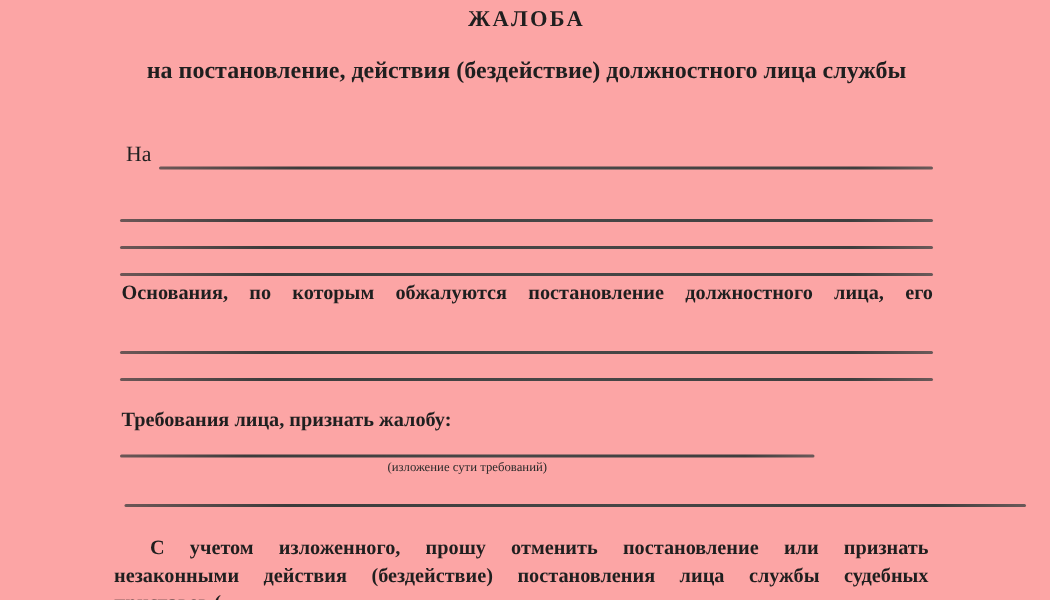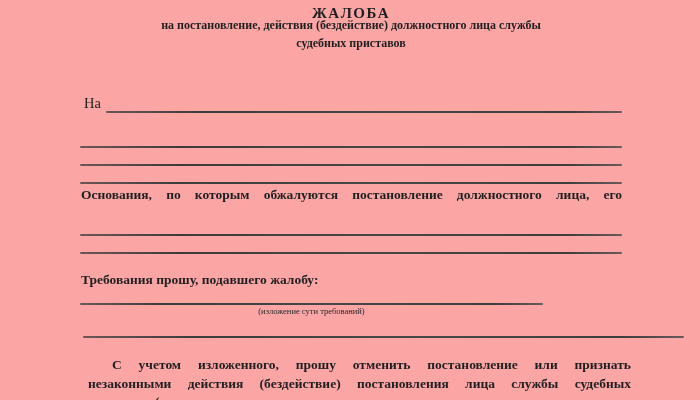--- a/index.html
+++ b/index.html
@@ -20,24 +20,24 @@
   .abs { position: absolute; }
 
   .doc-title {
     left: 80px; top: 5px; width: 542px;
     text-align: center;
     font-weight: bold;
     font-size: 15px;
     letter-spacing: 1.5px;
   }
   .doc-subtitle {
-    left: 80px; top: 16px; width: 542px;
+    left: 80px; top: 39px; width: 542px;
     text-align: center;
     font-weight: bold;
-    font-size: 12px;
+    font-size: 16px;
     line-height: 18px;
   }
 
   .na-label {
     left: 84px; top: 95px;
     font-size: 14.5px;
   }
 
   .fill-line {
     height: 1.6px;
@@ -73,21 +73,21 @@
     left: 81px; top: 205px; width: 541px;
   }
   .demands-heading {
     left: 81px; top: 270px; width: 541px;
   }
 
   .closing-line {
     font-weight: bold;
     font-size: 13.5px;
     line-height: 17px;
-    left: 88px; width: 543px;
+    left: 76px; width: 543px;
   }
   .closing-1 {
     top: 356px;
     text-indent: 24px;
     text-align: justify;
     text-align-last: justify;
   }
   .closing-2 {
     top: 375px;
     text-align: justify;
@@ -98,36 +98,35 @@
   }
 </style>
 </head>
 <body>
 
 <div class="page">
 
   <div class="abs doc-title">ЖАЛОБА</div>
   <div class="abs doc-subtitle">
     <div>на постановление, действия (бездействие) должностного лица службы</div>
-    <div>судебных приставов</div>
   </div>
 
   <div class="abs na-label">На</div>
   <div class="abs fill-line" style="left:106px; top:111px; width:516px;"></div>
 
   <div class="abs fill-line" style="left:80px; top:146px; width:542px;"></div>
   <div class="abs fill-line" style="left:80px; top:164px; width:542px;"></div>
   <div class="abs fill-line" style="left:80px; top:182px; width:542px;"></div>
 
   <div class="abs heading grounds-l1">Основания, по которым обжалуются постановление должностного лица, его</div>
 
   <div class="abs fill-line" style="left:80px; top:234px; width:542px;"></div>
   <div class="abs fill-line" style="left:80px; top:252px; width:542px;"></div>
 
-  <div class="abs heading demands-heading">Требования прошу, подавшего жалобу:</div>
+  <div class="abs heading demands-heading">Требования лица, признать жалобу:</div>
 
   <div class="abs fill-line" style="left:80px; top:303px; width:463px;"></div>
   <div class="abs small-hint demands-hint">(изложение сути требований)</div>
 
   <div class="abs fill-line" style="left:83px; top:336px; width:601px;"></div>
 
   <div class="abs closing-line closing-1">С учетом изложенного, прошу отменить постановление или признать</div>
   <div class="abs closing-line closing-2">незаконными действия (бездействие) постановления лица службы судебных</div>
   <div class="abs closing-line closing-3">
     <span>приставов (</span>

